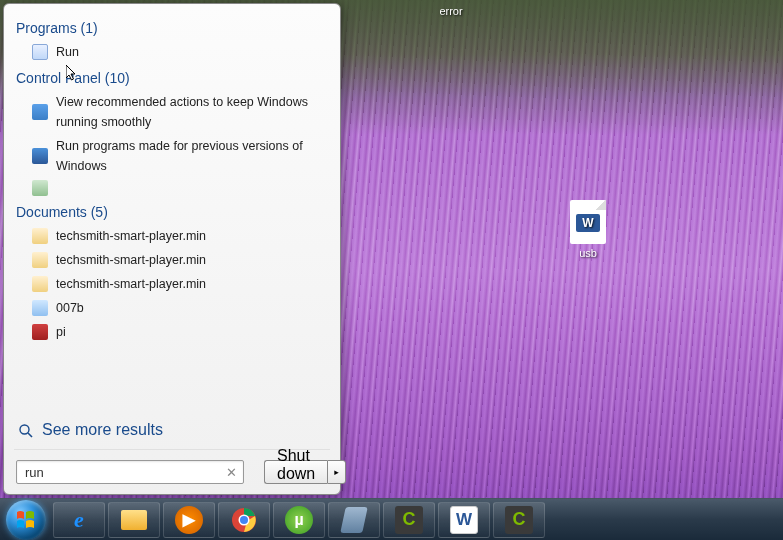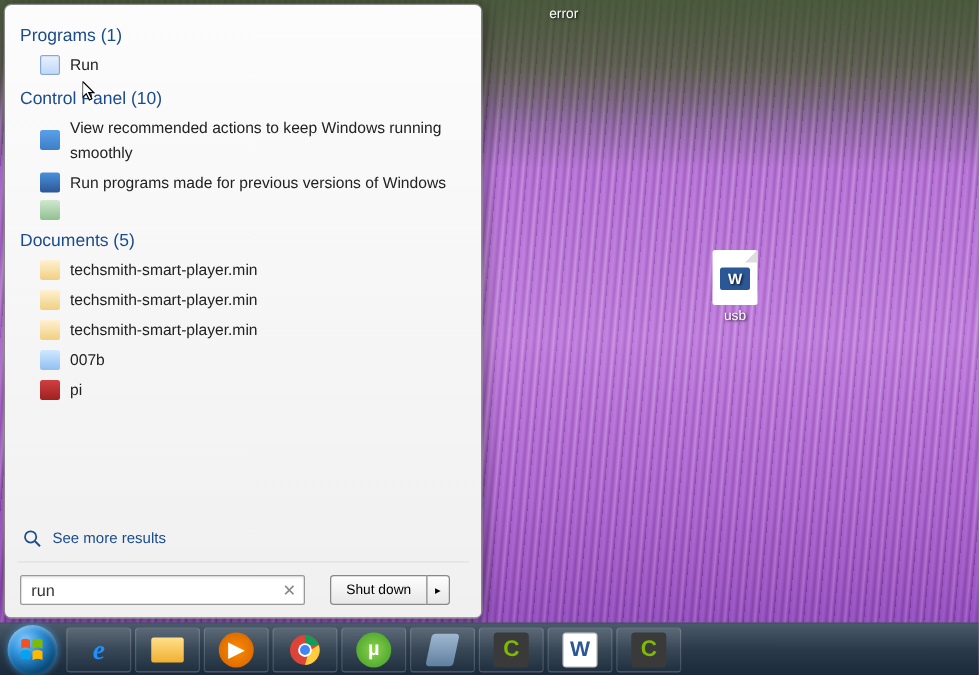--- a/index.html
+++ b/index.html
@@ -10,44 +10,44 @@
       background-blend-mode: overlay; }
     .wallpaper::before { content:''; position:absolute; inset:0; background: linear-gradient(180deg, rgba(70,90,55,0.8) 0%, rgba(70,90,55,0.3) 12%, transparent 25%); }
     
     .desktop-icon { position: absolute; width: 60px; text-align: center; color: white; font-size: 11px; text-shadow: 1px 1px 2px rgba(0,0,0,0.8); cursor: pointer; }
     .desktop-icon .icon-box { width: 36px; height: 44px; margin: 0 auto 3px; background: white; border-radius: 2px; position: relative; }
     .desktop-icon .icon-box::before { content:''; position:absolute; top:0; right:0; width:10px; height:10px; background: linear-gradient(135deg, transparent 48%, #ddd 50%); }
     .desktop-icon .word-badge { position:absolute; top:14px; left:6px; width:24px; height:18px; background:#2b5797; color:white; font-size:12px; font-weight:bold; line-height:18px; border-radius:2px; }
     .desktop-icon.error { top: 5px; left: 421px; }
     .desktop-icon.usb { top: 200px; left: 558px; }
     
-    .start-menu { position: absolute; left: 3px; top: 3px; width: 383px; height: 492px; background: linear-gradient(#fcfcfc, #f0f0f0); border: 1px solid #888; border-radius: 6px; box-shadow: 2px 2px 12px rgba(0,0,0,0.4); padding: 10px 10px 8px 10px; display: flex; flex-direction: column; }
+    .start-menu { position: absolute; left: 3px; top: 3px; width: 338px; height: 492px; background: linear-gradient(#fcfcfc, #f0f0f0); border: 1px solid #888; border-radius: 6px; box-shadow: 2px 2px 12px rgba(0,0,0,0.4); padding: 10px 10px 8px 10px; display: flex; flex-direction: column; }
     .results { flex: 1; overflow: hidden; }
     .section-header { color: #1a4b8c; font-size: 14px; margin: 6px 0 4px 2px; }
     .result-item { display: flex; align-items: center; padding: 2px 4px 2px 18px; font-size: 12.5px; color: #222; cursor: pointer; line-height: 20px; }
     .result-item .ico { width: 16px; height: 16px; margin-right: 8px; flex-shrink: 0; display:inline-flex; align-items:center; justify-content:center; font-size:11px; border-radius:2px; }
     .ico.run { background: linear-gradient(#e8f0ff,#c0d8f8); border:1px solid #88a8d8; }
     .ico.shield { background: linear-gradient(#4a90d9,#2b5797); }
     .ico.flag { background: linear-gradient(#5aa0e9,#3b7fc7); }
     .ico.info { background: linear-gradient(#e0e0e0,#b0b0b0); }
     .ico.taskmgr { background: linear-gradient(#d0e8d0,#90c090); }
     .ico.js { background: linear-gradient(#fff0d0,#f0d080); }
     .ico.img { background: linear-gradient(#d0e8ff,#90c0f0); }
     .ico.txt { background: linear-gradient(#ffffff,#e0e0e0); border:1px solid #bbb; }
     .ico.rar { background: linear-gradient(#d04040,#a02020); }
     .cursor { position:absolute; left:62px; top:61px; pointer-events:none; }
     
-    .more-results { display:flex; align-items:flex-start; color:#1a4b8c; font-size:12px; padding:4px 4px 10px 4px; border-bottom:1px solid #e0e0e0; margin-bottom:8px; cursor:pointer; }
+    .more-results { display:flex; align-items:flex-end; color:#1a4b8c; font-size:16px; padding:4px 4px 10px 4px; border-bottom:1px solid #e0e0e0; margin-bottom:8px; cursor:pointer; }
     .more-results .mag { width:16px; height:16px; margin-right:8px; }
     
     .bottom-row { display:flex; align-items:center; gap:20px; padding: 2px; }
     .search-box { flex:0 0 228px; height:24px; border:1px solid #999; background:white; border-radius:2px; display:flex; align-items:center; padding:0 4px 0 8px; font-size:13px; color:#333; box-shadow: inset 0 1px 2px rgba(0,0,0,0.1); }
     .search-box .clear { margin-left:auto; color:#888; cursor:pointer; font-size:13px; padding:0 2px; }
     .shutdown { display:flex; align-items:stretch; height:24px; }
-    .shutdown .main { border:1px solid #888; border-right:none; border-radius:3px 0 0 3px; background:linear-gradient(#fdfdfd,#e8e8e8); padding:0 12px; font-size:11px; display:flex; align-items:center; cursor:pointer; }
+    .shutdown .main { border:1px solid #888; border-right:none; border-radius:3px 0 0 3px; background:linear-gradient(#fdfdfd,#e8e8e8); padding:0 12px; font-size:16px; display:flex; align-items:flex-end; cursor:pointer; }
     .shutdown .arrow { border:1px solid #888; border-radius:0 3px 3px 0; background:linear-gradient(#fdfdfd,#e8e8e8); padding:0 6px; font-size:9px; display:flex; align-items:center; cursor:pointer; }
     
     .taskbar { position:absolute; left:0; right:0; bottom:0; height:42px; background: linear-gradient(180deg, #4a5a6a 0%, #2a3a4a 50%, #1a2a3a 100%); display:flex; align-items:center; padding:0 6px; gap:3px; border-top:1px solid rgba(255,255,255,0.2); }
     .start-orb { width:40px; height:40px; border-radius:50%; background: radial-gradient(circle at 35% 30%, #7fc9ff 0%, #2d8fd9 35%, #0a4b7a 70%, #063050 100%); box-shadow: 0 0 6px rgba(80,180,255,0.6), inset 0 2px 4px rgba(255,255,255,0.4); display:flex; align-items:center; justify-content:center; cursor:pointer; margin-right:4px; }
     .start-orb svg { width:22px; height:22px; }
     .task-btn { width:52px; height:36px; border:1px solid rgba(255,255,255,0.15); border-radius:3px; background: linear-gradient(180deg, rgba(255,255,255,0.12), rgba(255,255,255,0.02)); display:flex; align-items:center; justify-content:center; cursor:pointer; }
     .task-btn .app-ico { width:28px; height:28px; display:flex; align-items:center; justify-content:center; font-weight:bold; border-radius:3px; }
   </style>
 </head>
 <body>

